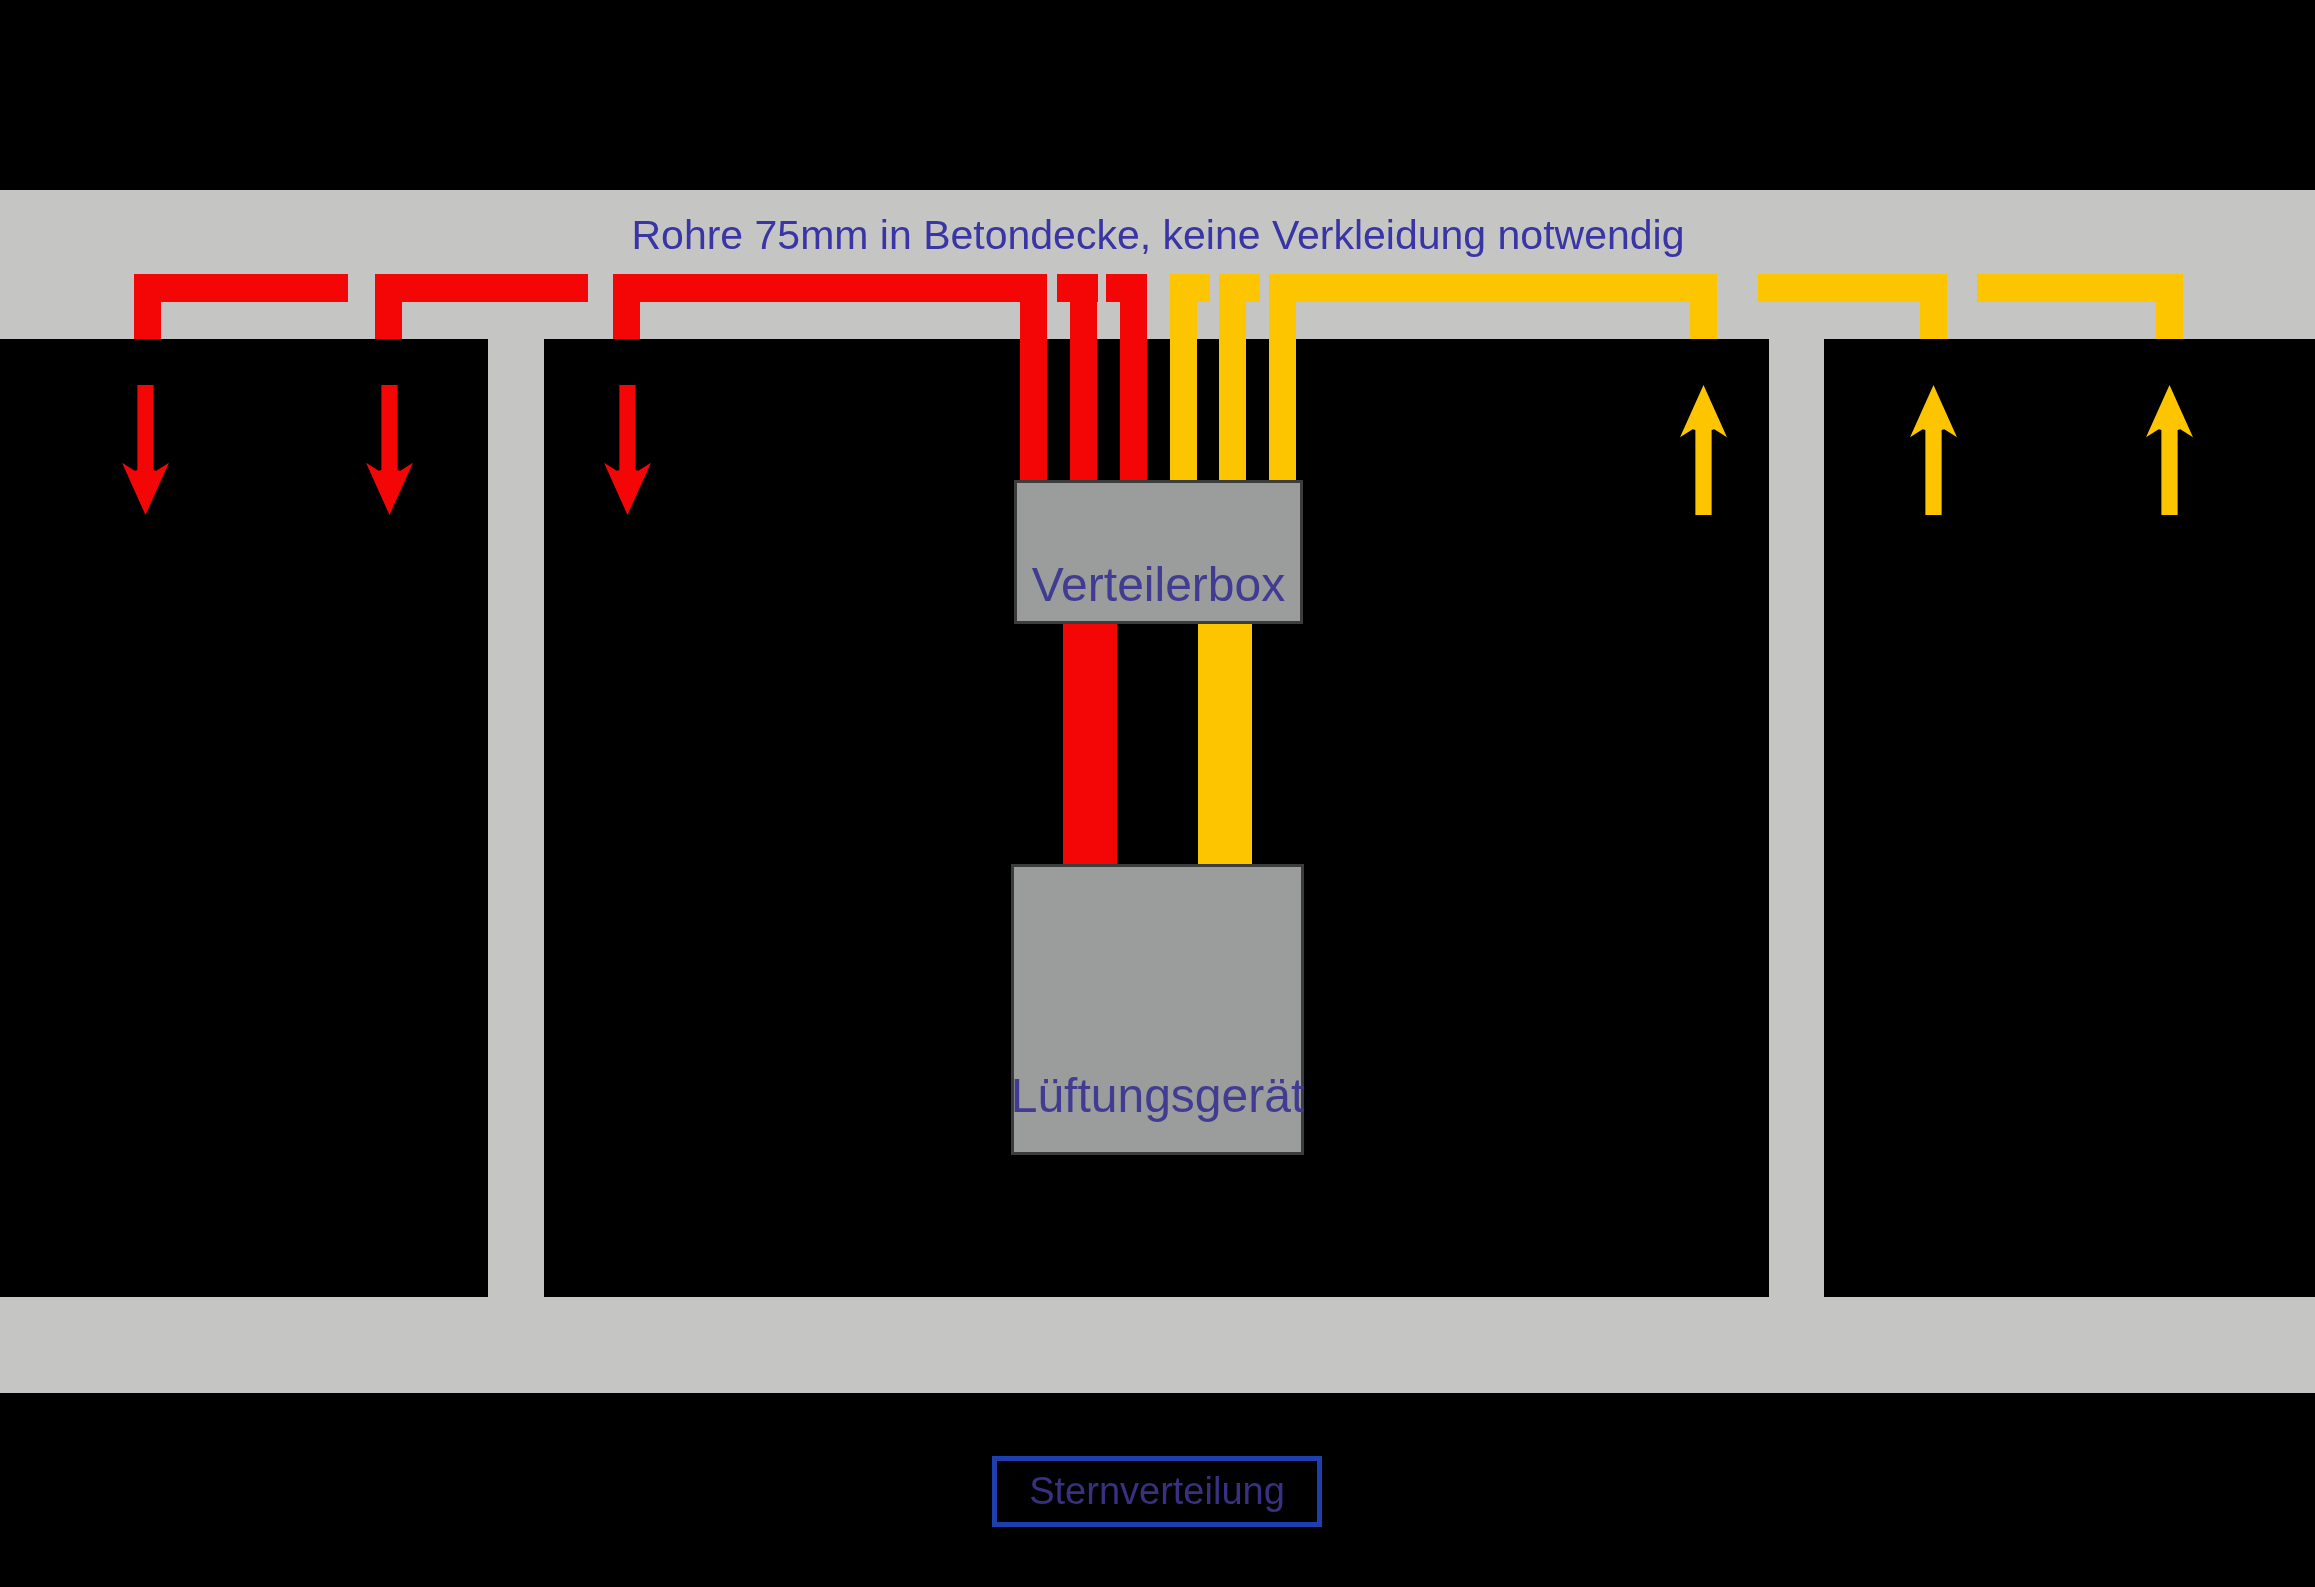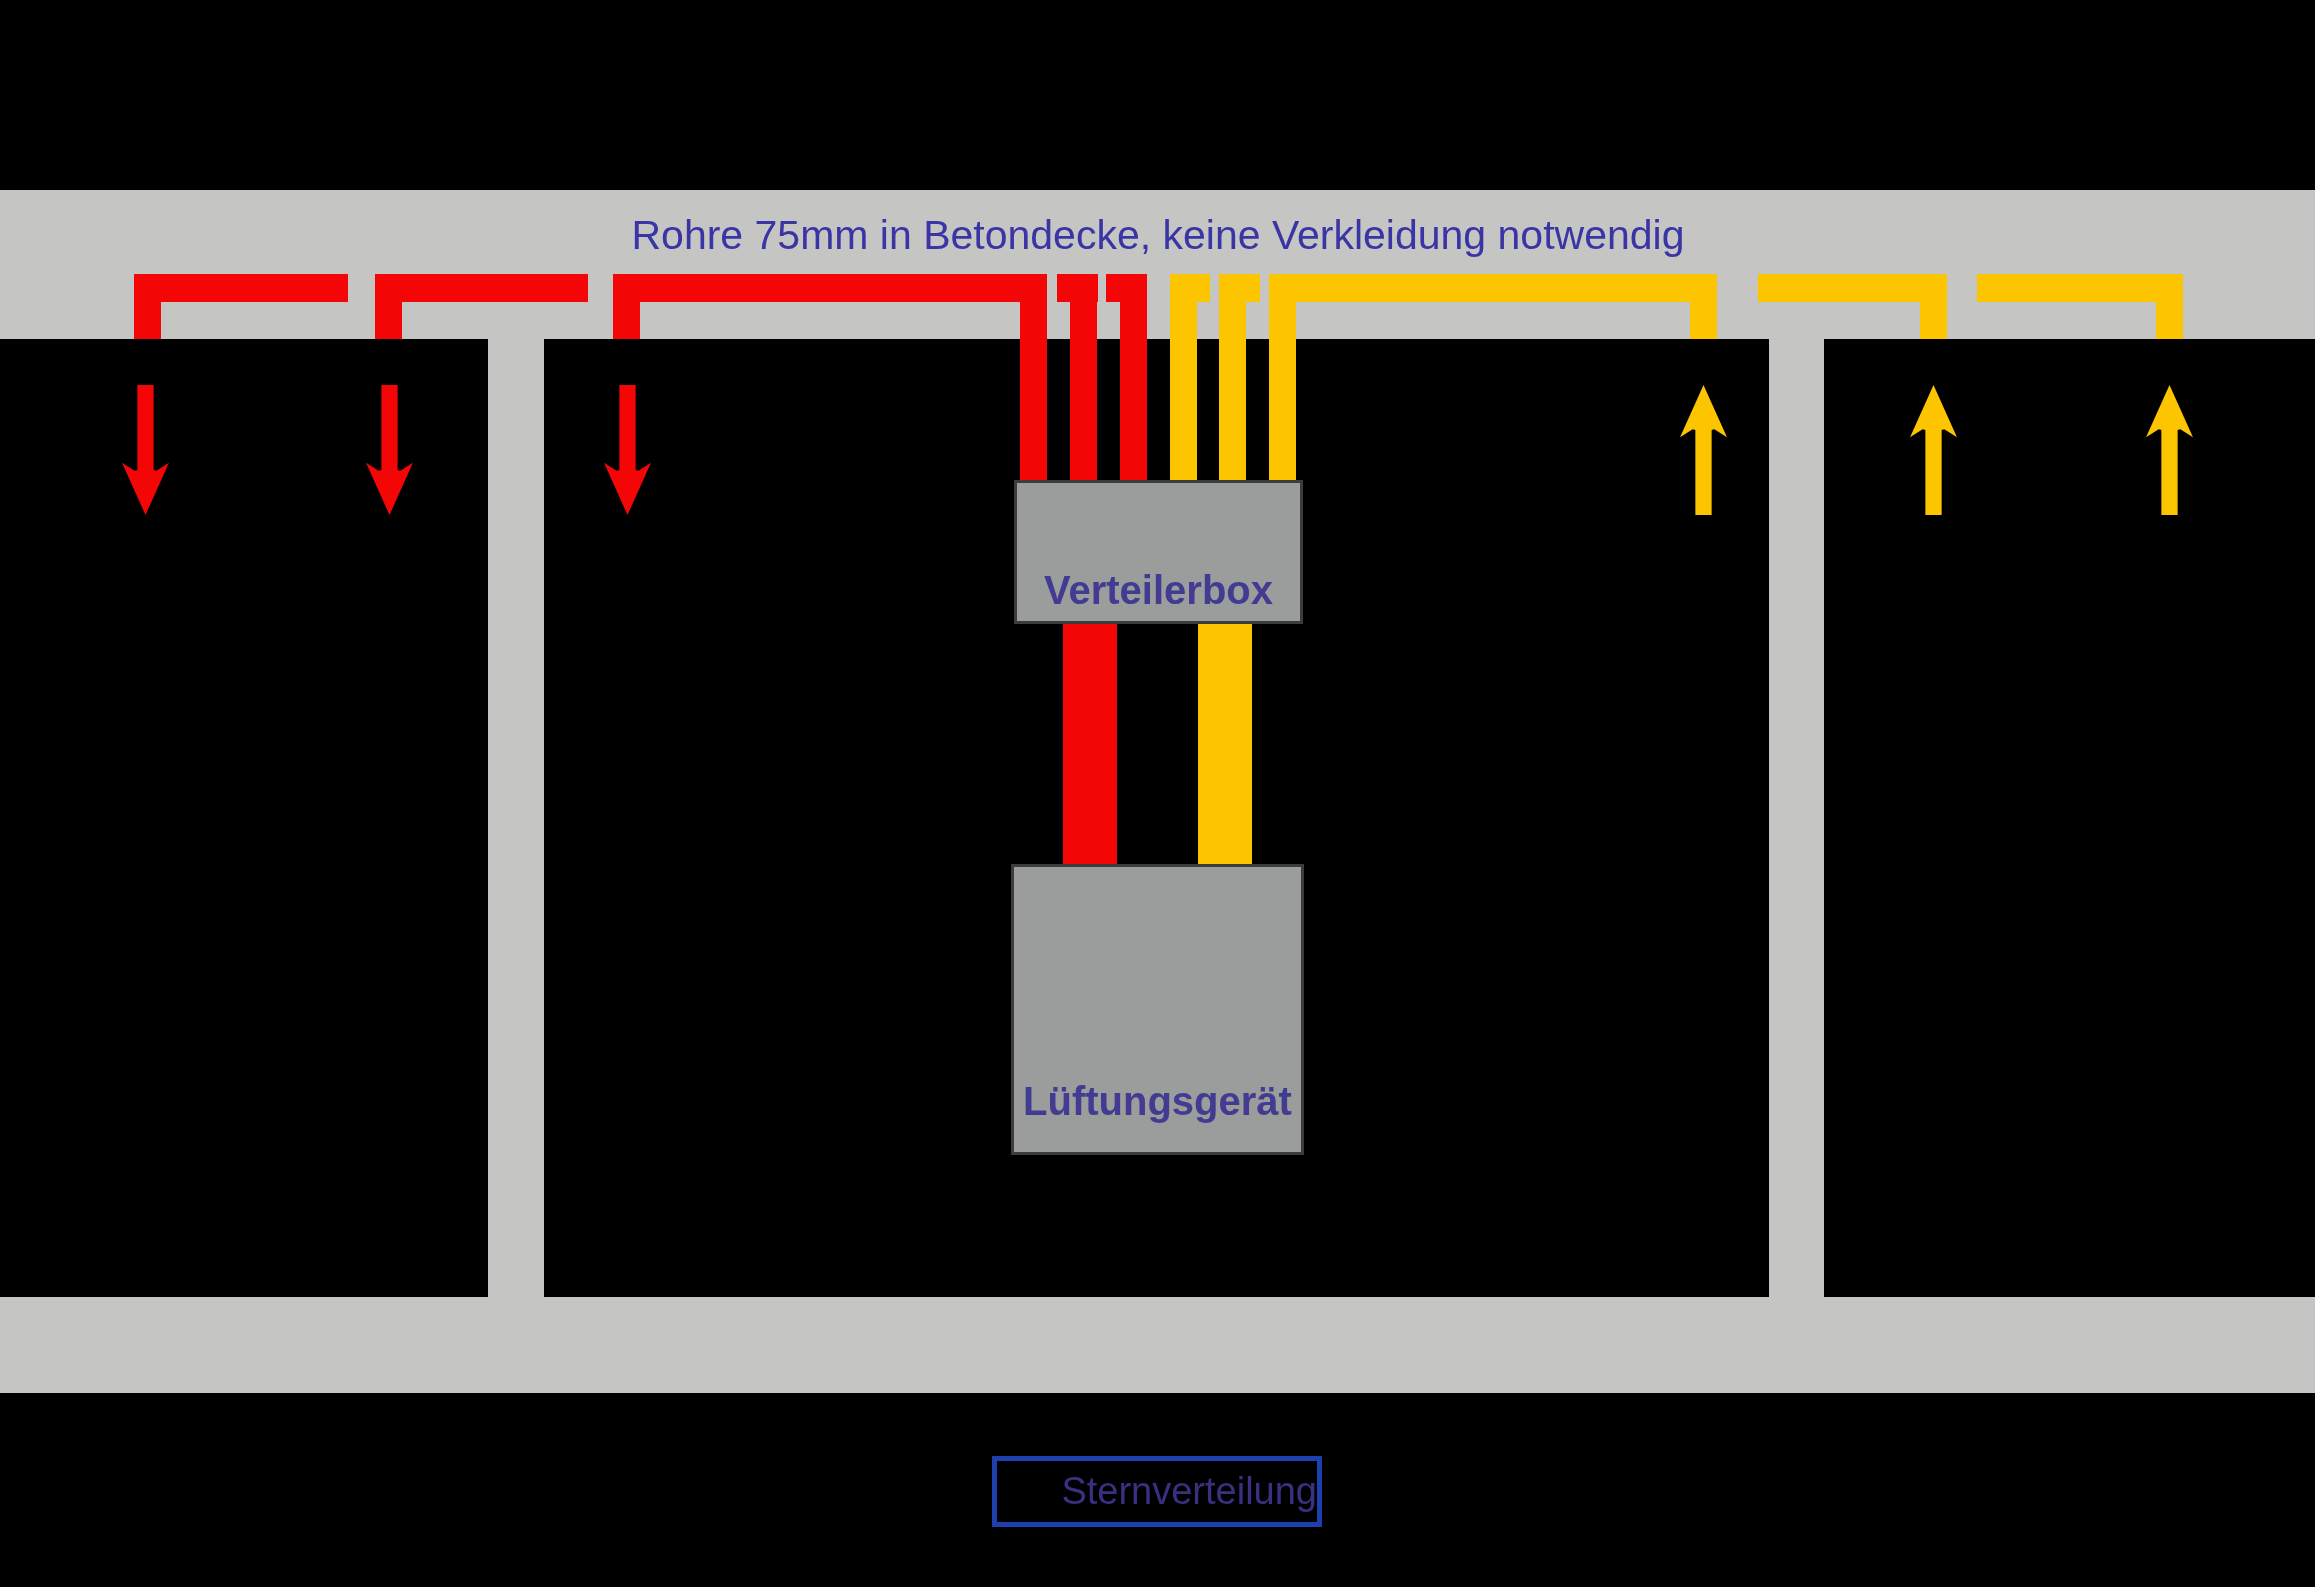--- a/index.html
+++ b/index.html
@@ -25,32 +25,32 @@
   .pipe-red{background:var(--supply-red);}
   .pipe-yellow{background:var(--extract-yellow);}
   .equip{
     background:var(--equipment-gray);
     border:3.6px solid var(--equipment-border);
     box-sizing:border-box;
     display:flex;align-items:flex-end;justify-content:center;
   }
   .equip-label{
     color:var(--label-blue);
-    font-size:40px;line-height:1.1;
-    padding-bottom:9px;white-space:nowrap;font-weight:bold;
+    font-size:48px;line-height:1.1;
+    padding-bottom:9px;white-space:nowrap;
   }
   .ceiling-note{
     left:0;right:0;top:212px;text-align:center;
     color:var(--title-blue);font-size:41px;line-height:47px;white-space:nowrap;
   }
   .caption-box{
     left:992px;top:1456px;width:330px;height:71px;
     border:5.4px solid var(--caption-border-blue);
     box-sizing:border-box;
-    display:flex;align-items:center;justify-content:flex-end;
+    display:flex;align-items:center;justify-content:center;
   }
   .caption-text{
     color:var(--caption-text-blue);font-size:38px;white-space:nowrap;
   }
   svg.arrow{position:absolute;overflow:visible;}
 </style>
 </head>
 <body>
 
 <div class="stage">

